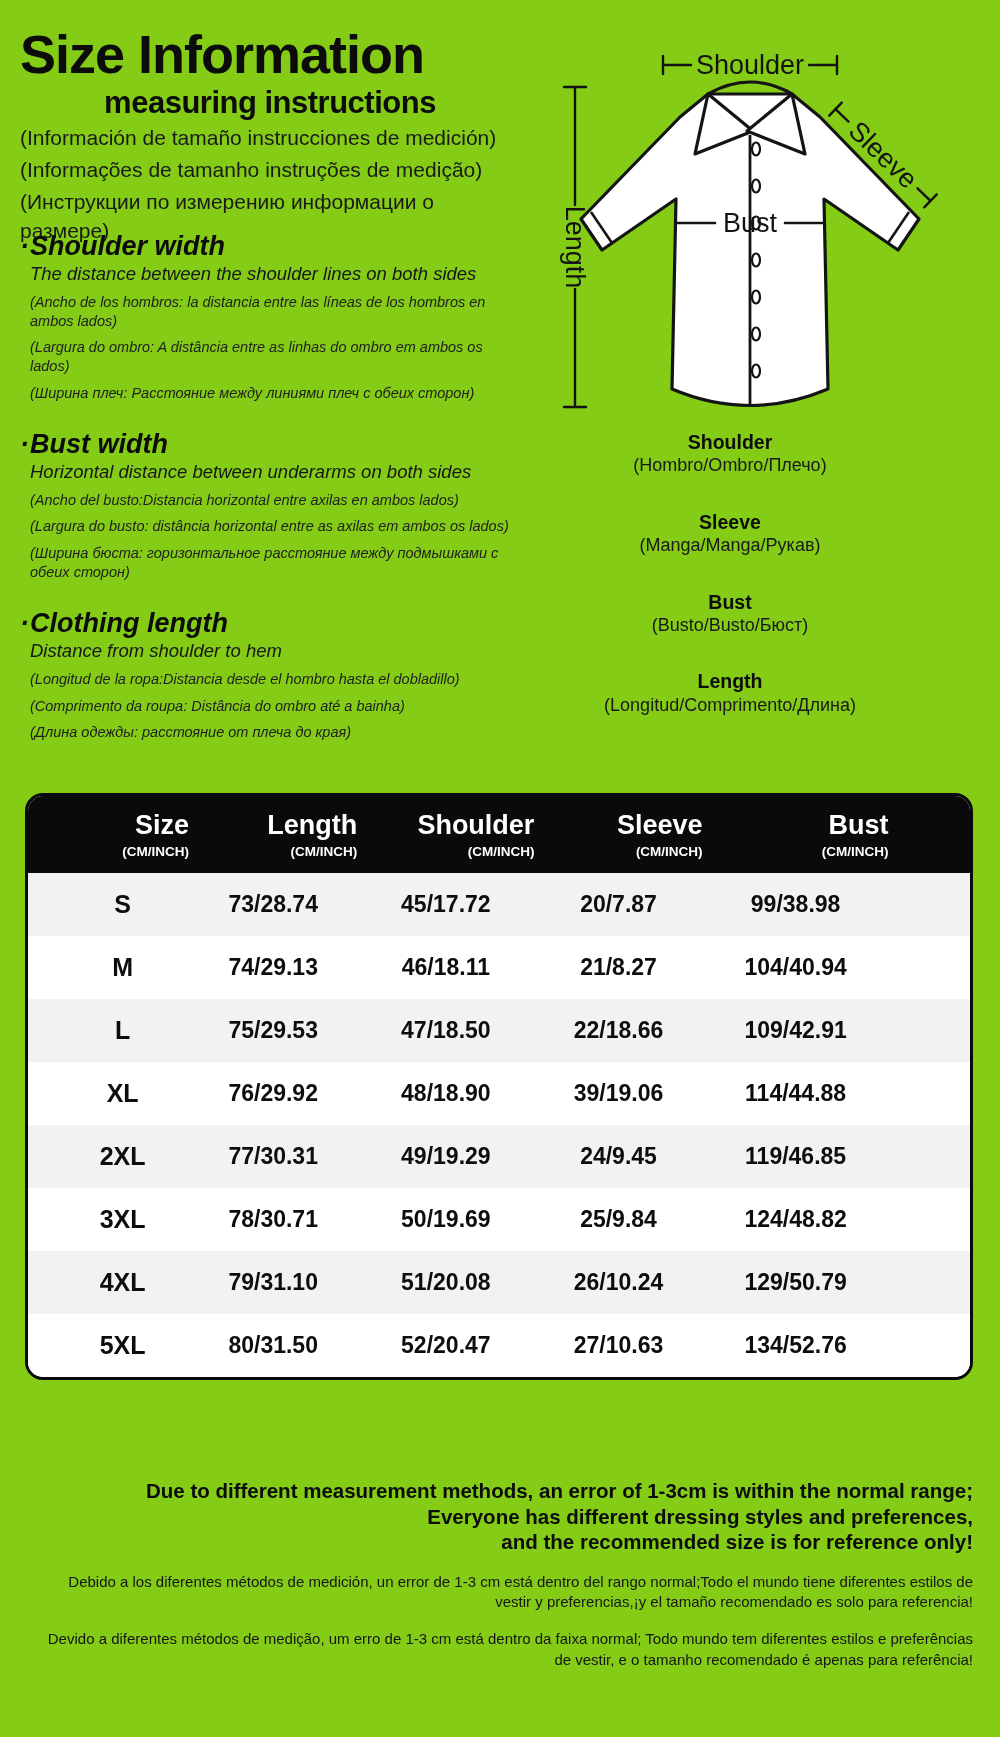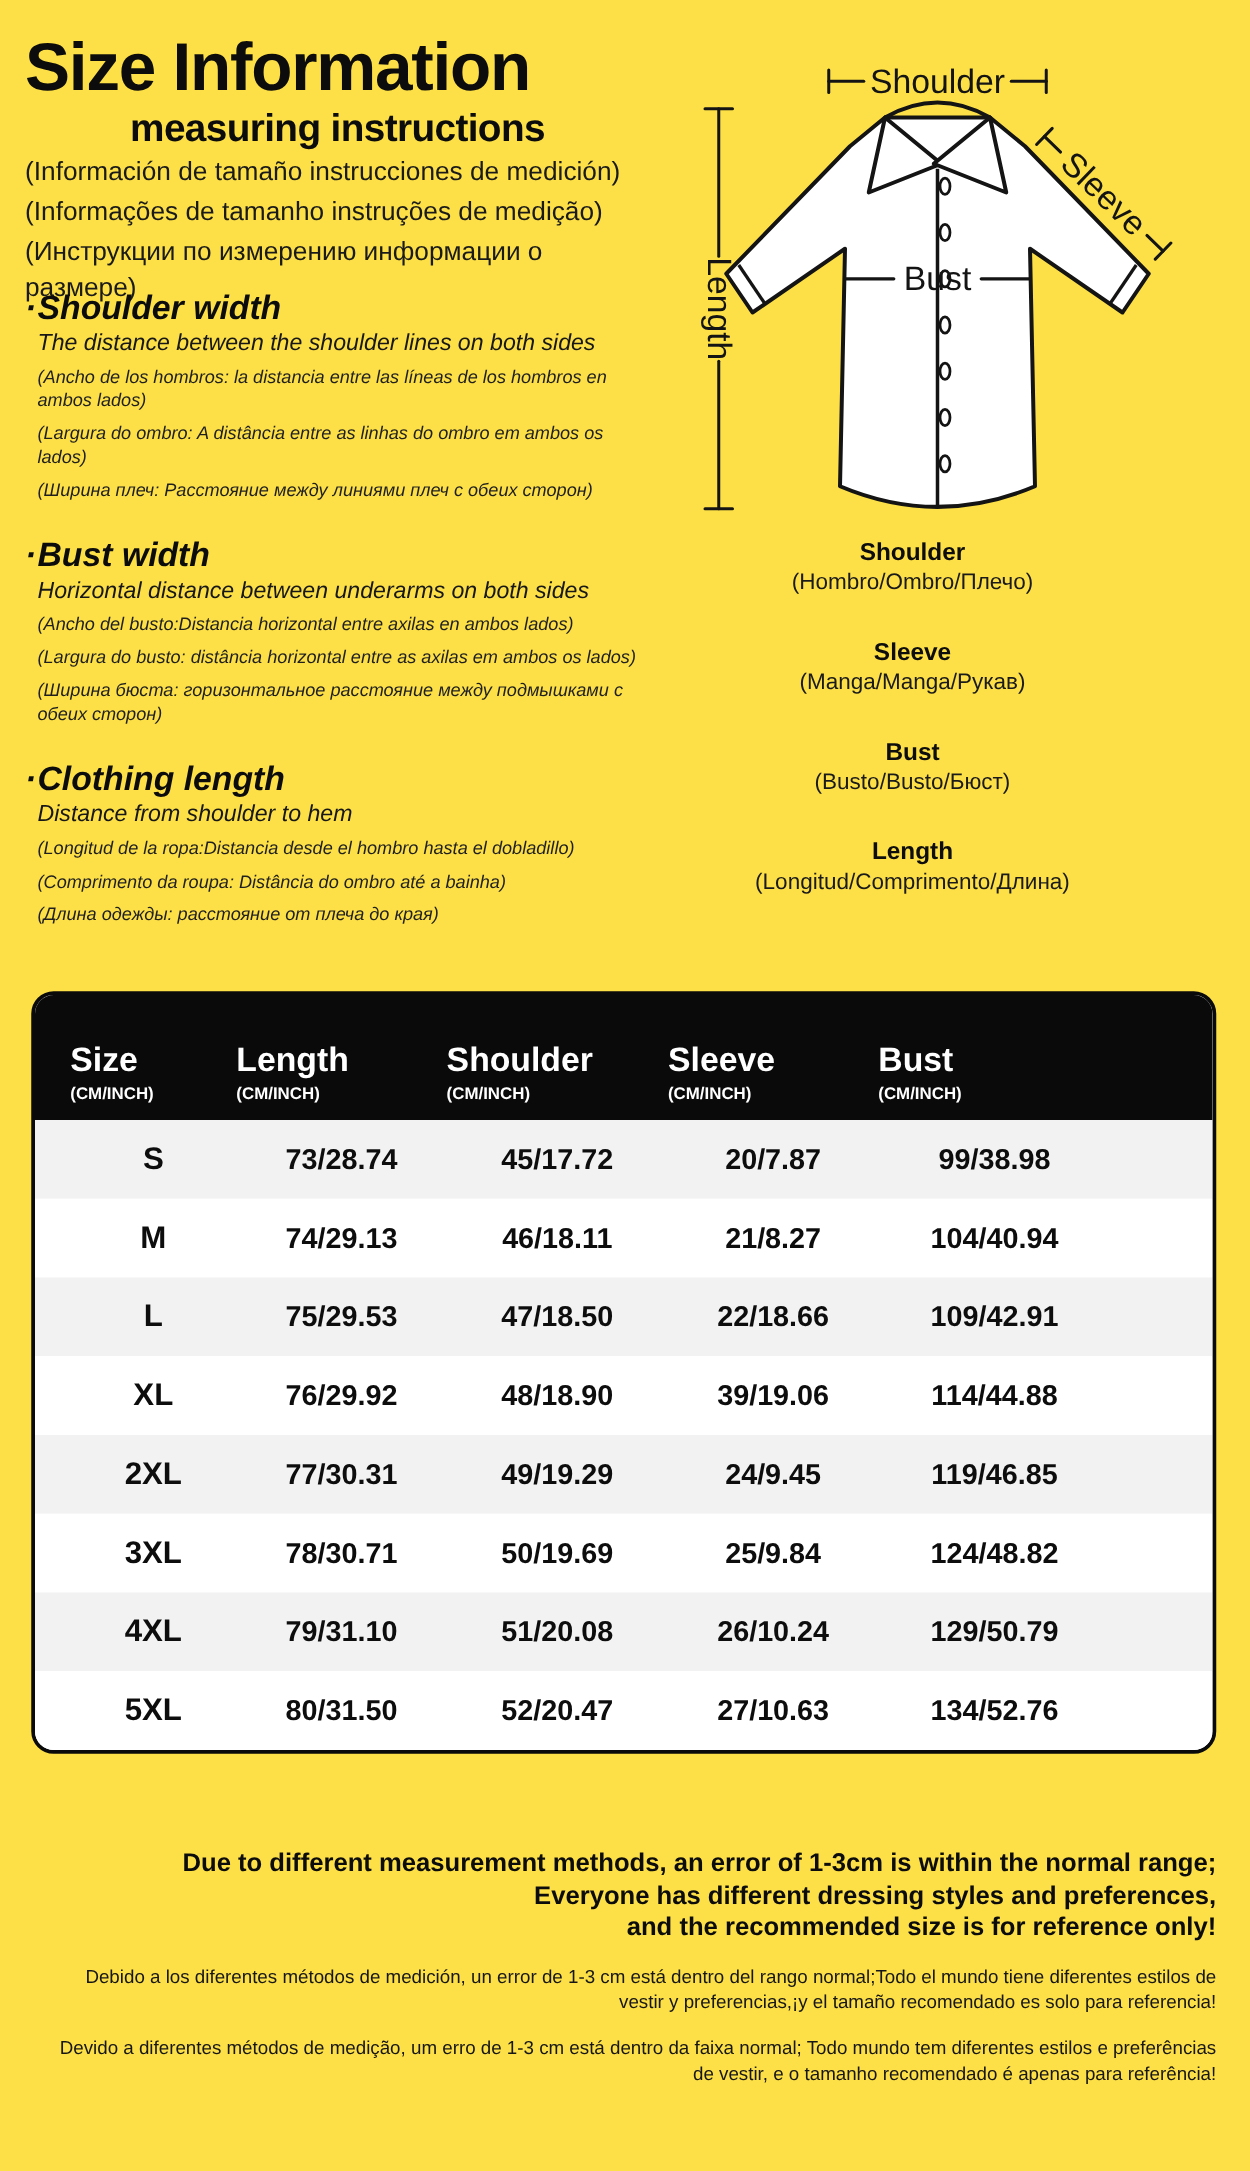--- a/index.html
+++ b/index.html
@@ -4,21 +4,21 @@
 <style>
   * { margin:0; padding:0; box-sizing:border-box; }
   html,body { background:#ffffff; }
   body {
     font-family:"Liberation Sans","DejaVu Sans",sans-serif;
     color:#111;
   }
   .page {
     position:relative;
     width:1000px; height:1737px;
-    background:#fde047;
+    background:#84cc16;
     overflow:hidden;
   }
 
   
   .title-block { position:absolute; left:20px; top:26px; width:500px; }
   .title-block h1 {
     font-size:54px; font-weight:800; letter-spacing:-1px; line-height:1.05; color:#0c0c0c;
   }
   .title-block h2 {
     font-size:31px; font-weight:800; letter-spacing:-0.5px; margin-top:2px; color:#0c0c0c;text-align:center;
@@ -45,21 +45,21 @@
   
   .size-table {
     position:absolute; left:25px; top:793px; width:948px;
     border:3px solid #0a0a0a; border-radius:18px; overflow:hidden; background:#ffffff;
   }
   .t-head {
     display:grid; grid-template-columns:15% 19% 20% 19% 21%;
     padding:14px 3% 14px 3%;
     background:#0a0a0a; color:#ffffff;
   }
-  .th { text-align:left;margin-top:23px; }
+  .th { text-align:right; }
   .th-label { font-size:27px; font-weight:800; line-height:1.15; }
   .th-unit { font-size:13.5px; font-weight:700; margin-top:3px; }
   .t-row {
     display:grid; grid-template-columns:15% 19% 20% 19% 21%;
     padding:0 3%; height:63px; align-items:center; background:#ffffff;
   }
   .t-row.alt { background:#f2f2f2; }
   .td { text-align:center; font-size:23px; font-weight:700; color:#0d0d0d; }
   .td.size-cell { font-size:25px; font-weight:800; }
 

